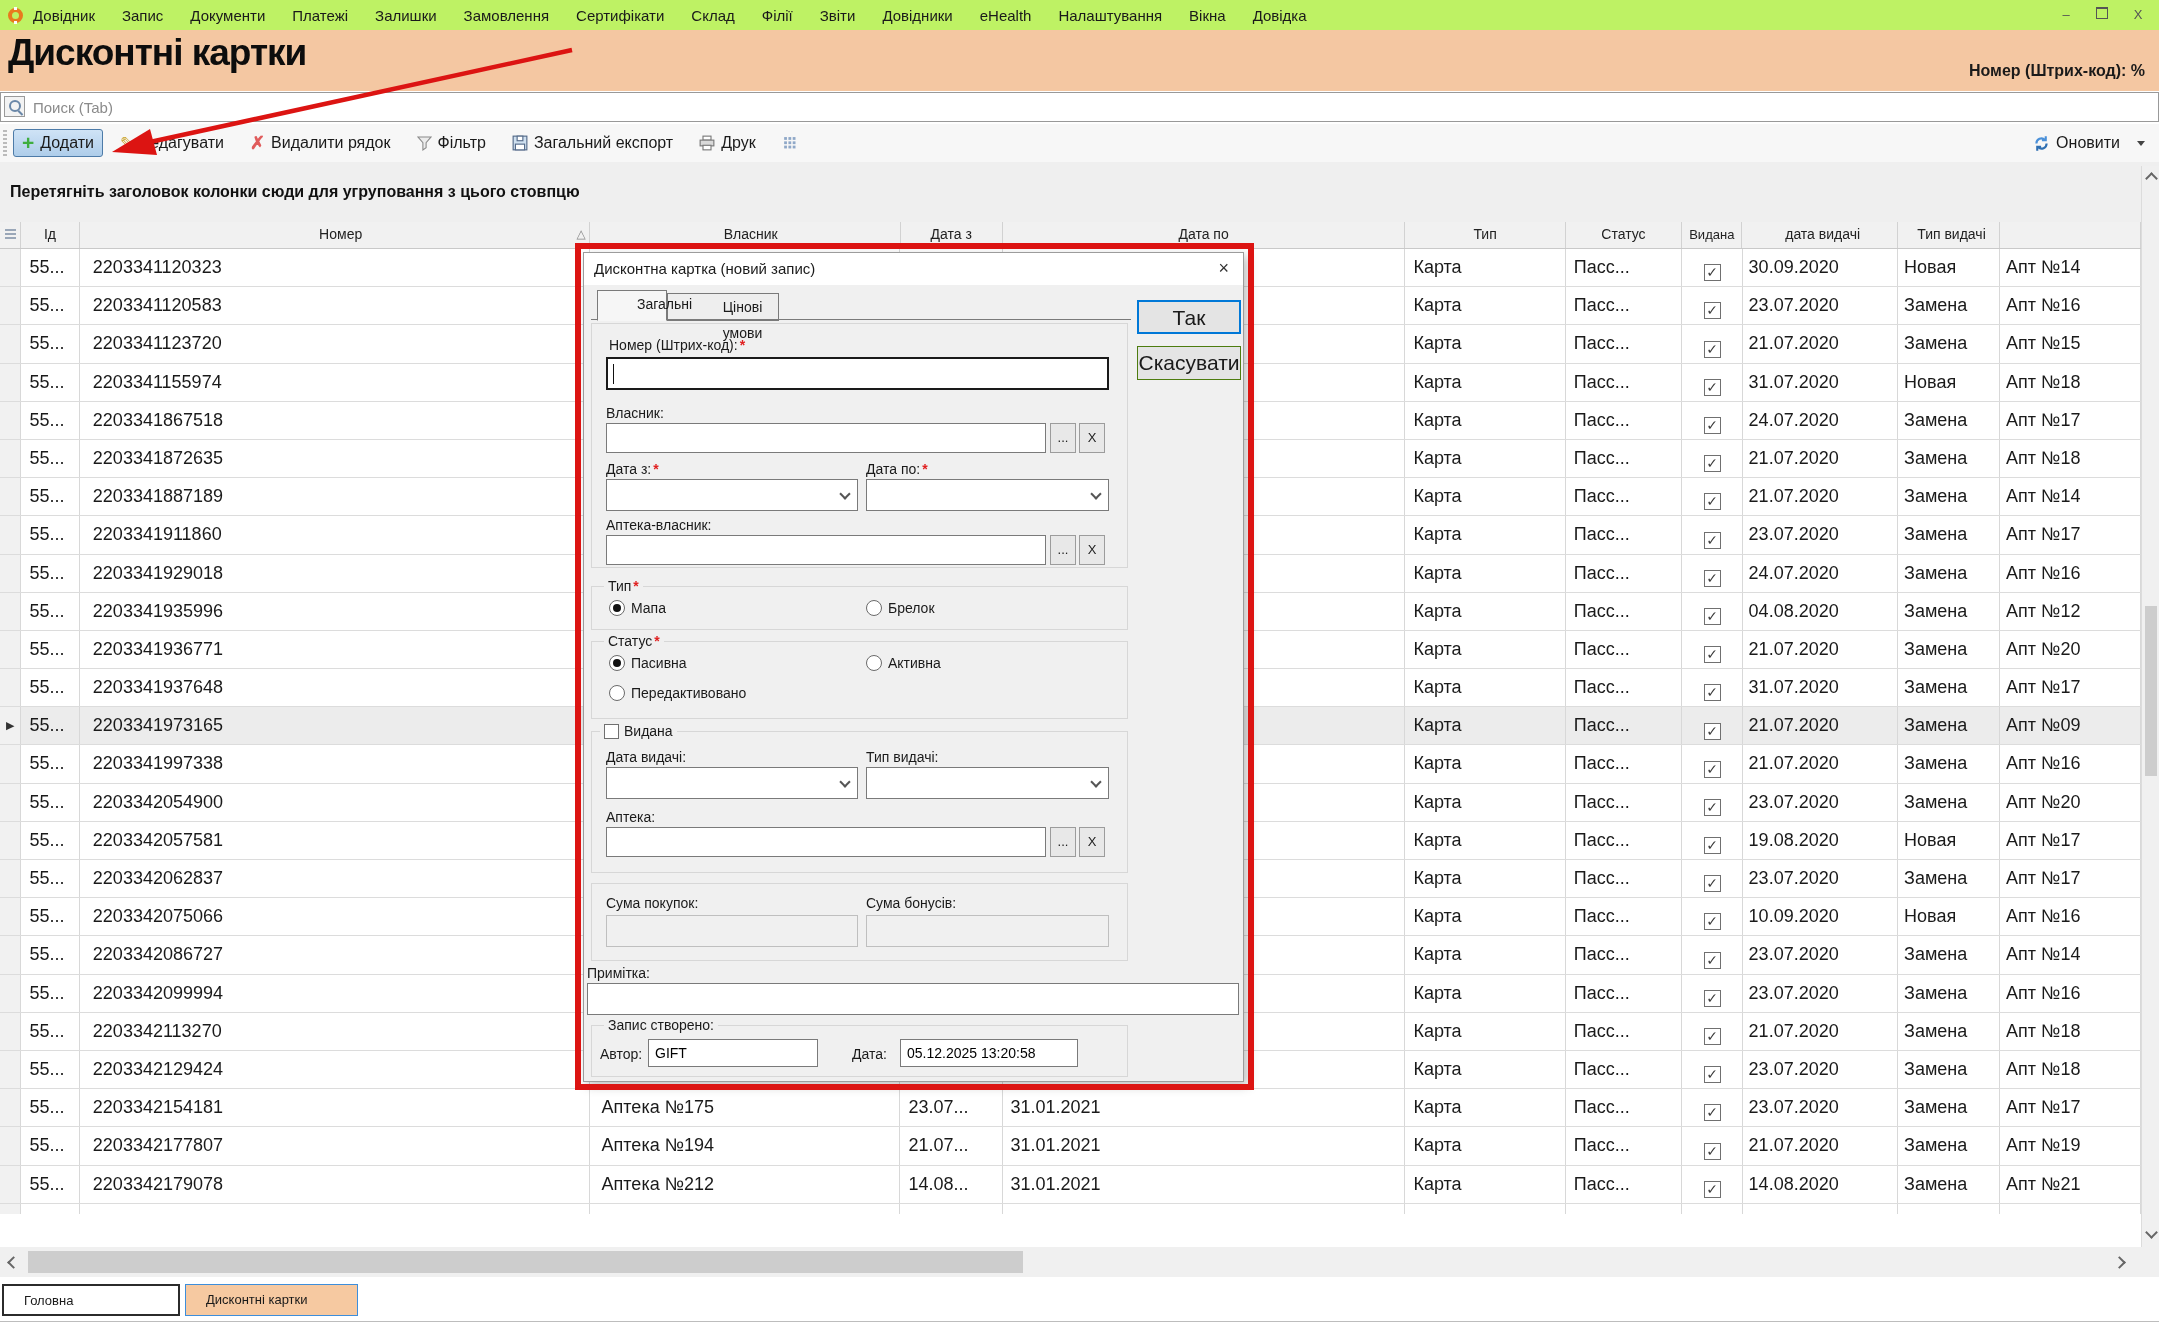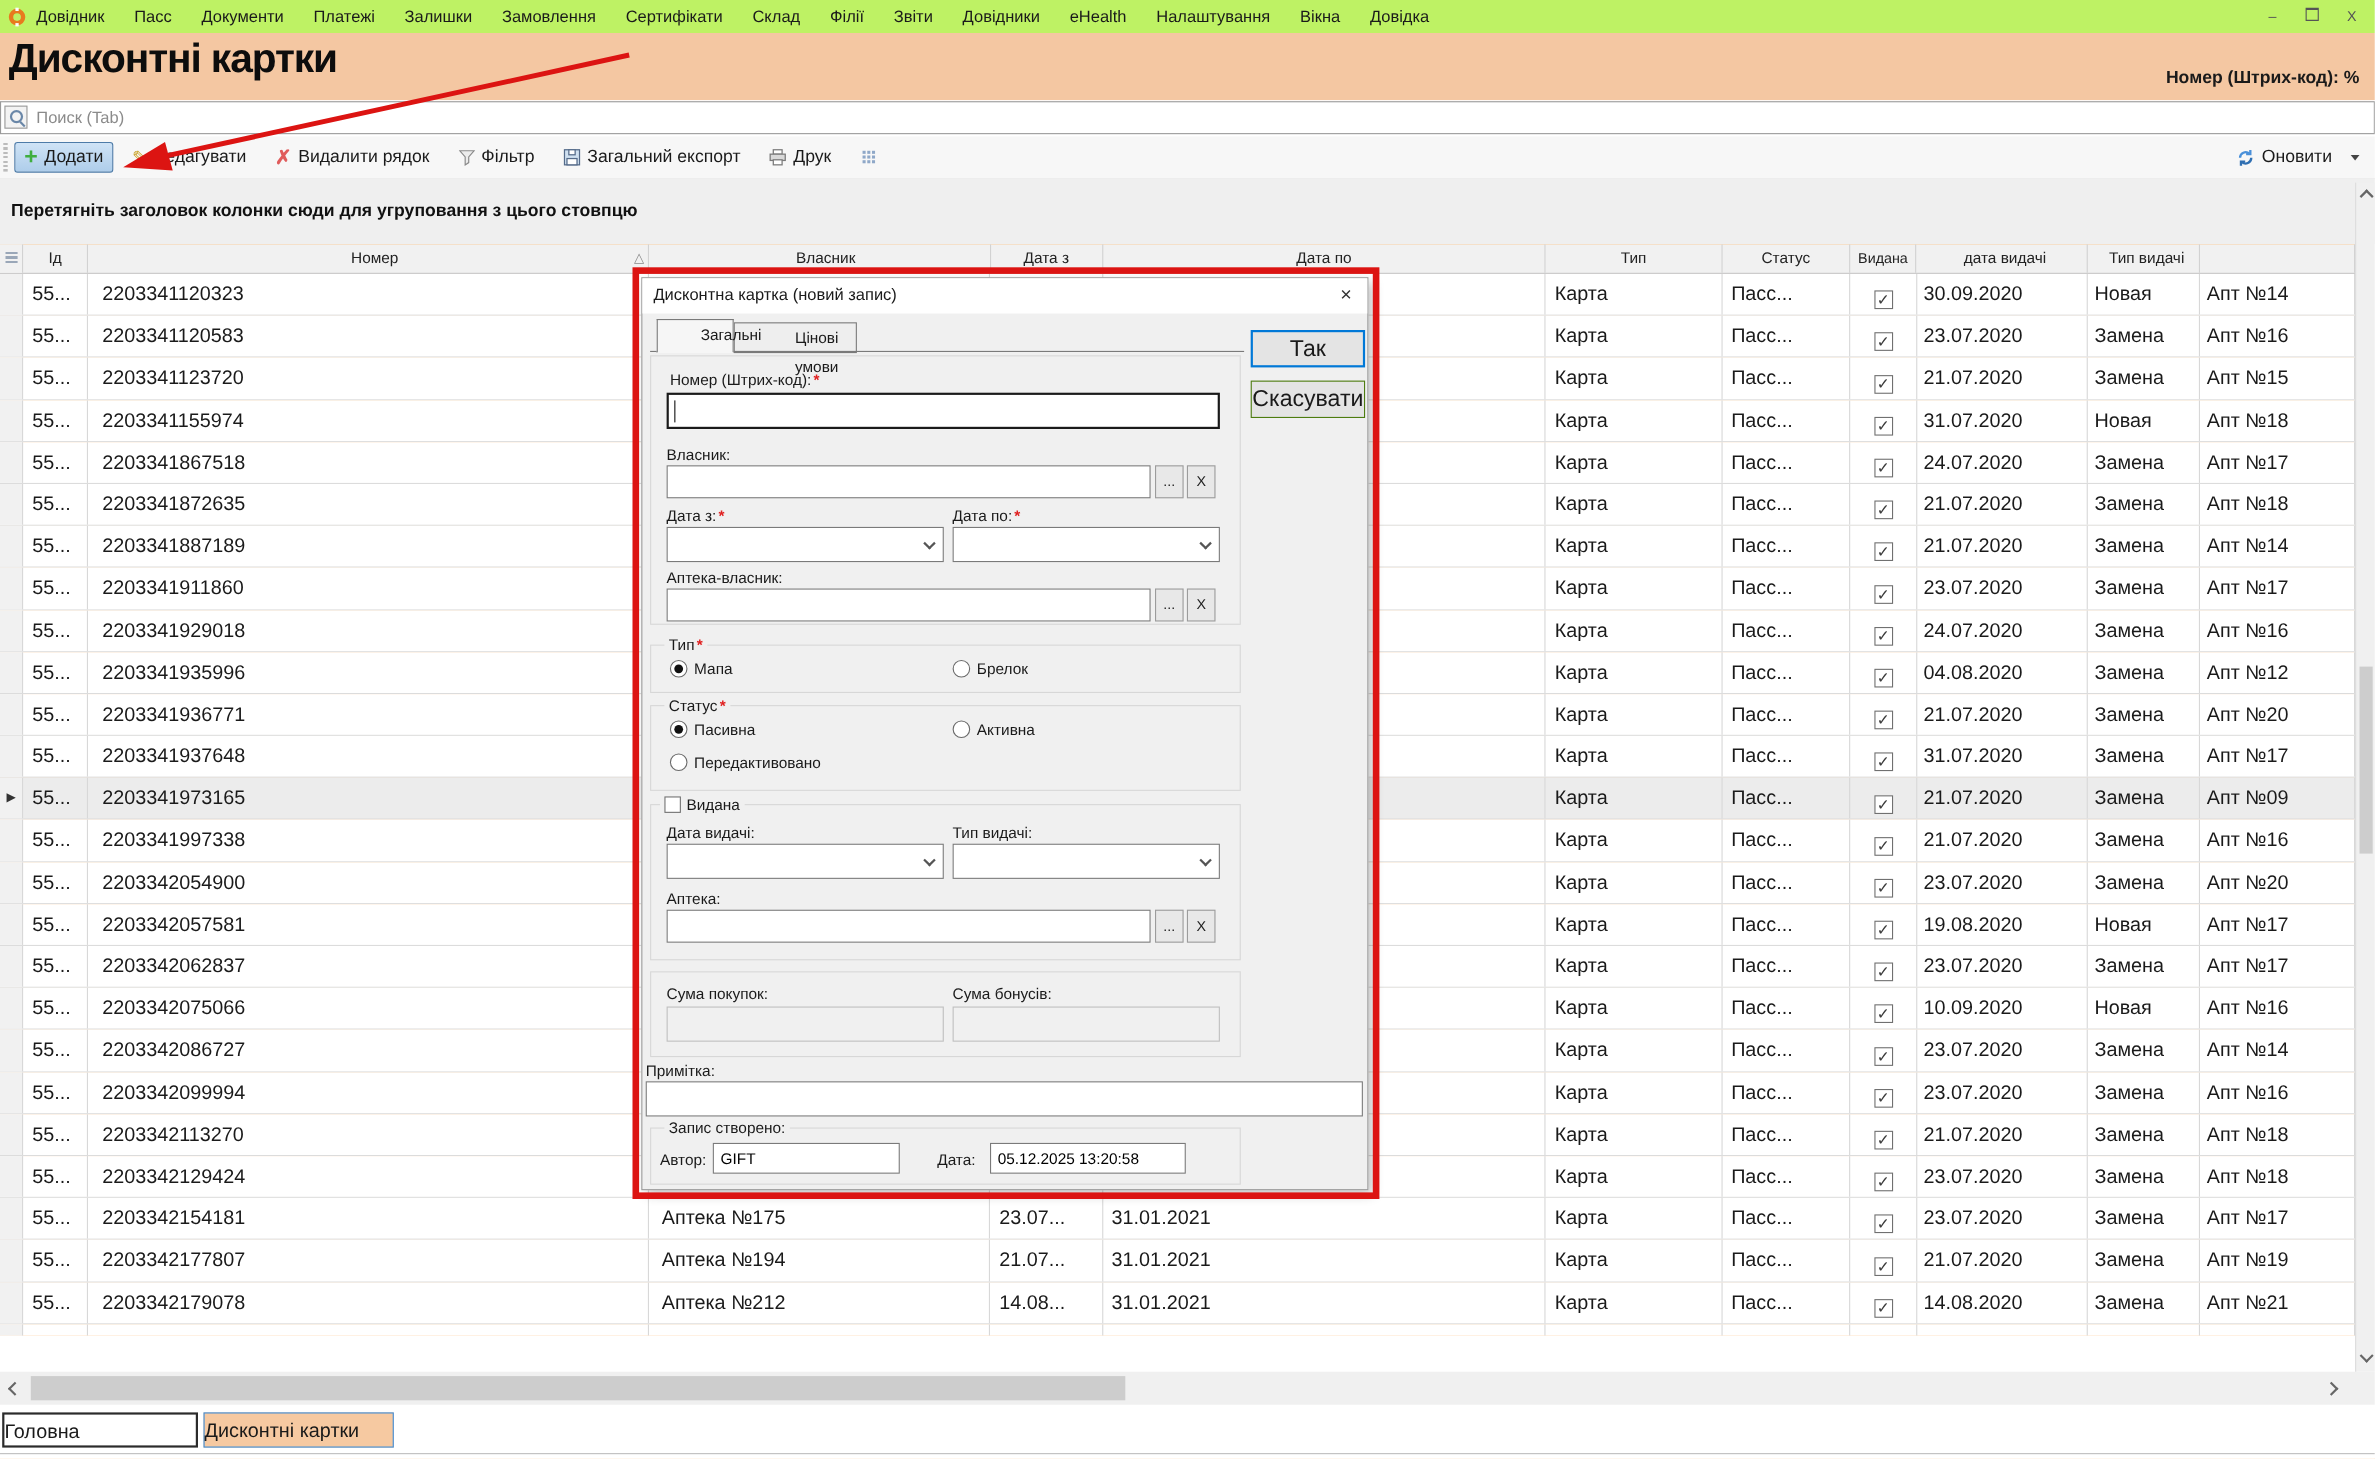--- a/index.html
+++ b/index.html
@@ -88,21 +88,21 @@
   .vscroll{position:absolute;left:2141px;top:166px;width:18px;height:1081px;background:#f0f0f0;border-left:1px solid #dcdcdc;box-sizing:border-box;}
   .vthumb{position:absolute;left:3px;top:440px;width:12px;height:170px;background:#cdcdcd;}
   .chev{display:inline-block;width:7px;height:7px;border-left:2px solid #666;border-top:2px solid #666;}
   .chev.up{transform:rotate(45deg);}
   .chev.down{transform:rotate(225deg);}
   .chev.left{transform:rotate(-45deg);}
   .chev.right{transform:rotate(135deg);}
 
   
   .footer-tabs{position:absolute;left:0;top:1284px;width:2159px;height:34px;}
-  .ftab{position:absolute;top:0;height:32px;box-sizing:border-box;font-size:18px;line-height:30px;padding-left:0;}
+  .ftab{position:absolute;top:0;height:32px;box-sizing:border-box;font-size:13px;line-height:30px;padding-left:20px;}
   .ftab.home{left:2px;width:178px;background:#fff;border:2px solid #2b2b2b;}
   .ftab.current{left:185px;width:173px;background:#f6c9a1;border:1px solid #3d8edb;}
   .bottomline{position:absolute;left:0;top:1321px;width:2159px;height:1px;background:#bdbdbd;}
 
   
   .dialog{position:absolute;left:583px;top:252px;width:661px;height:830px;background:#f0f0f0;
           border:1px solid #9c9c9c;box-sizing:border-box;box-shadow:4px 4px 10px rgba(0,0,0,.25);font-size:14px;}
   .dlg-title{position:absolute;left:0;top:0;width:100%;height:32px;background:#fff;line-height:32px;
              font-size:15px;padding-left:10px;box-sizing:border-box;}
   .dlg-close{position:absolute;right:14px;top:5px;font-size:18px;color:#333;line-height:20px;}
@@ -139,21 +139,21 @@
 </style>
 </head>
 <body>
 
 <div id="app">
 
   <div class="menubar">
     <span class="app-icon"></span>
     <nav id="menu-items">
         <span class="menu-item">Довідник</span>
-        <span class="menu-item">Пасс</span>
+        <span class="menu-item">Запис</span>
         <span class="menu-item">Документи</span>
         <span class="menu-item">Платежі</span>
         <span class="menu-item">Залишки</span>
         <span class="menu-item">Замовлення</span>
         <span class="menu-item">Сертифікати</span>
         <span class="menu-item">Склад</span>
         <span class="menu-item">Філії</span>
         <span class="menu-item">Звіти</span>
         <span class="menu-item">Довідники</span>
         <span class="menu-item">eHealth</span>

